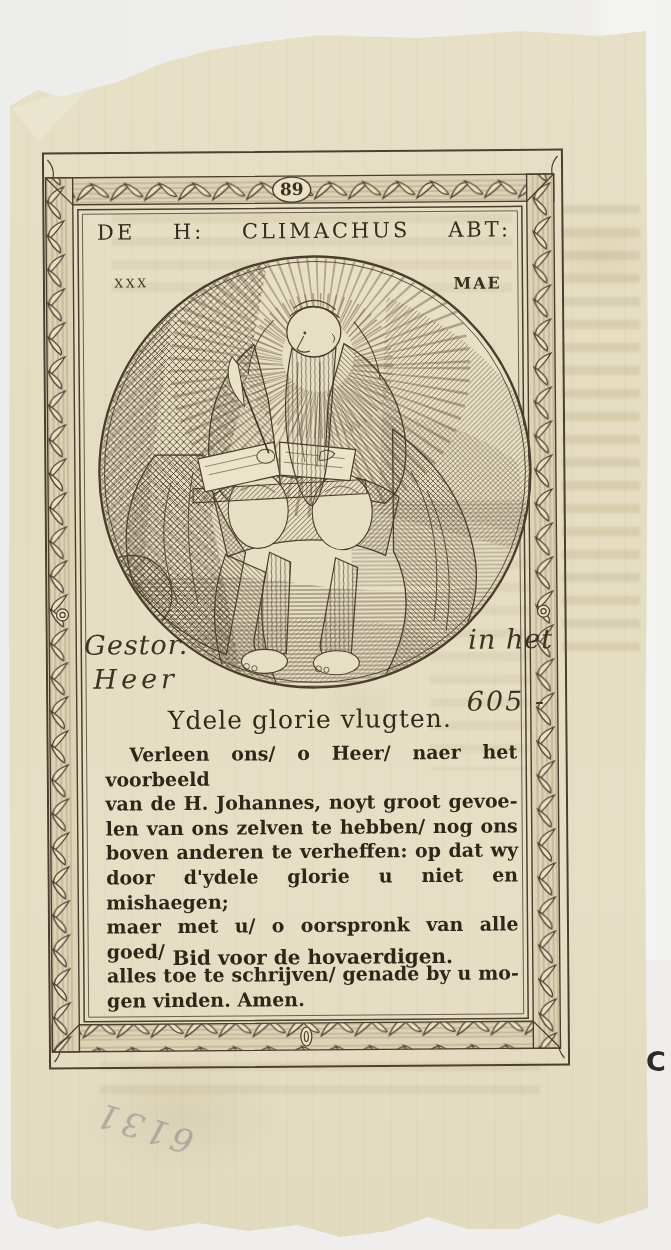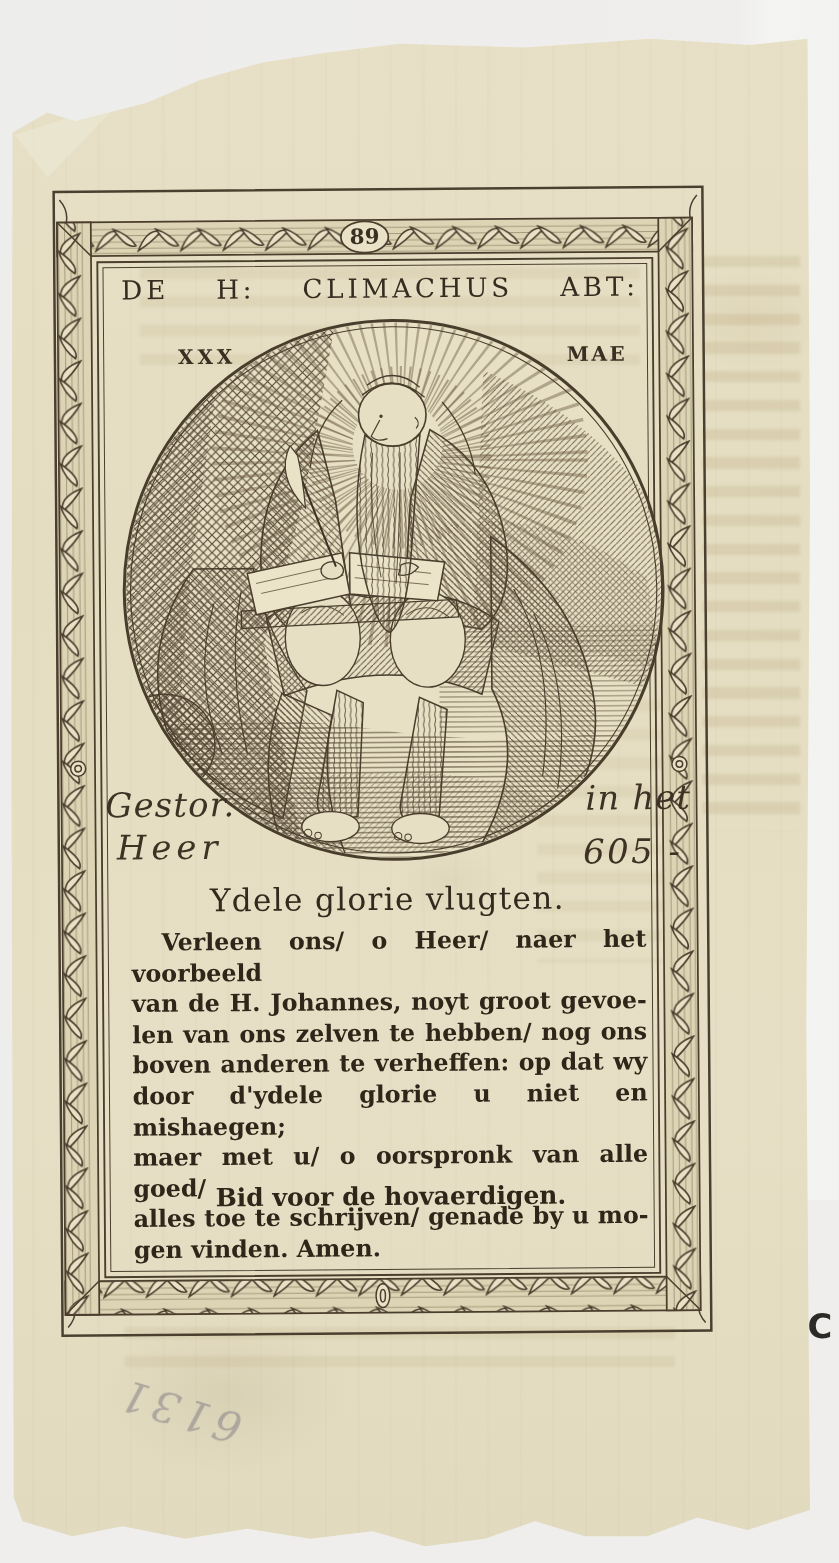--- a/index.html
+++ b/index.html
@@ -31,27 +31,27 @@
   .g2{left:112px;top:214px;width:400px;height:84px;opacity:.55;}
   .g3{left:430px;top:560px;width:100px;height:210px;opacity:.5;}
   .g4{left:100px;top:1062px;width:440px;height:42px;opacity:.6;}
   
   .plate{position:absolute;left:0;top:0;width:671px;height:1250px;
     transform:rotate(-0.45deg);transform-origin:306px 610px;color:#352b1e;}
   .plate svg{position:absolute;display:block;}
   .etxt{position:absolute;white-space:nowrap;color:#362c1f;}
   .title{left:100px;top:219px;width:414px;font-size:21px;letter-spacing:3px;
     word-spacing:10px;text-align:justify;text-align-last:justify;white-space:normal;}
-  .xxx{left:117px;top:275px;font-size:16px;letter-spacing:3px;font-weight:bold;color:#3a2f21;margin-left:28px;}
+  .xxx{left:117px;top:275px;font-size:12px;letter-spacing:3px;font-weight:normal;color:#3a2f21;}
   .mae{left:456px;top:275px;font-size:16px;letter-spacing:2px;font-weight:bold;color:#3a2f21;text-align:right;}
   .script{font-style:italic;font-size:27px;color:#3d3223;letter-spacing:1px;}
   .gestor{left:84px;top:628px;}
   .jaar{left:93px;top:662px;letter-spacing:4px;}
   .inhet{left:468px;top:625px;}
-  .y605{left:466px;top:668px;letter-spacing:2px;}
+  .y605{left:466px;top:687px;letter-spacing:2px;}
   .caption{left:104px;top:705px;width:410px;text-align:center;font-size:25px;
     letter-spacing:1px;white-space:normal;color:#33291c;}
   .prayer{position:absolute;left:104px;top:741px;width:412px;font-weight:bold;
     font-size:19px;color:#2f2619;}
   .pline{line-height:24.6px;text-align:justify;text-align-last:justify;}
   .pline.first{text-indent:24px;}
   .pline.last{text-align-last:left;}
   .closing{left:104px;top:945px;width:412px;text-align:center;font-weight:bold;
     font-size:20px;white-space:normal;color:#2f2619;}
   

